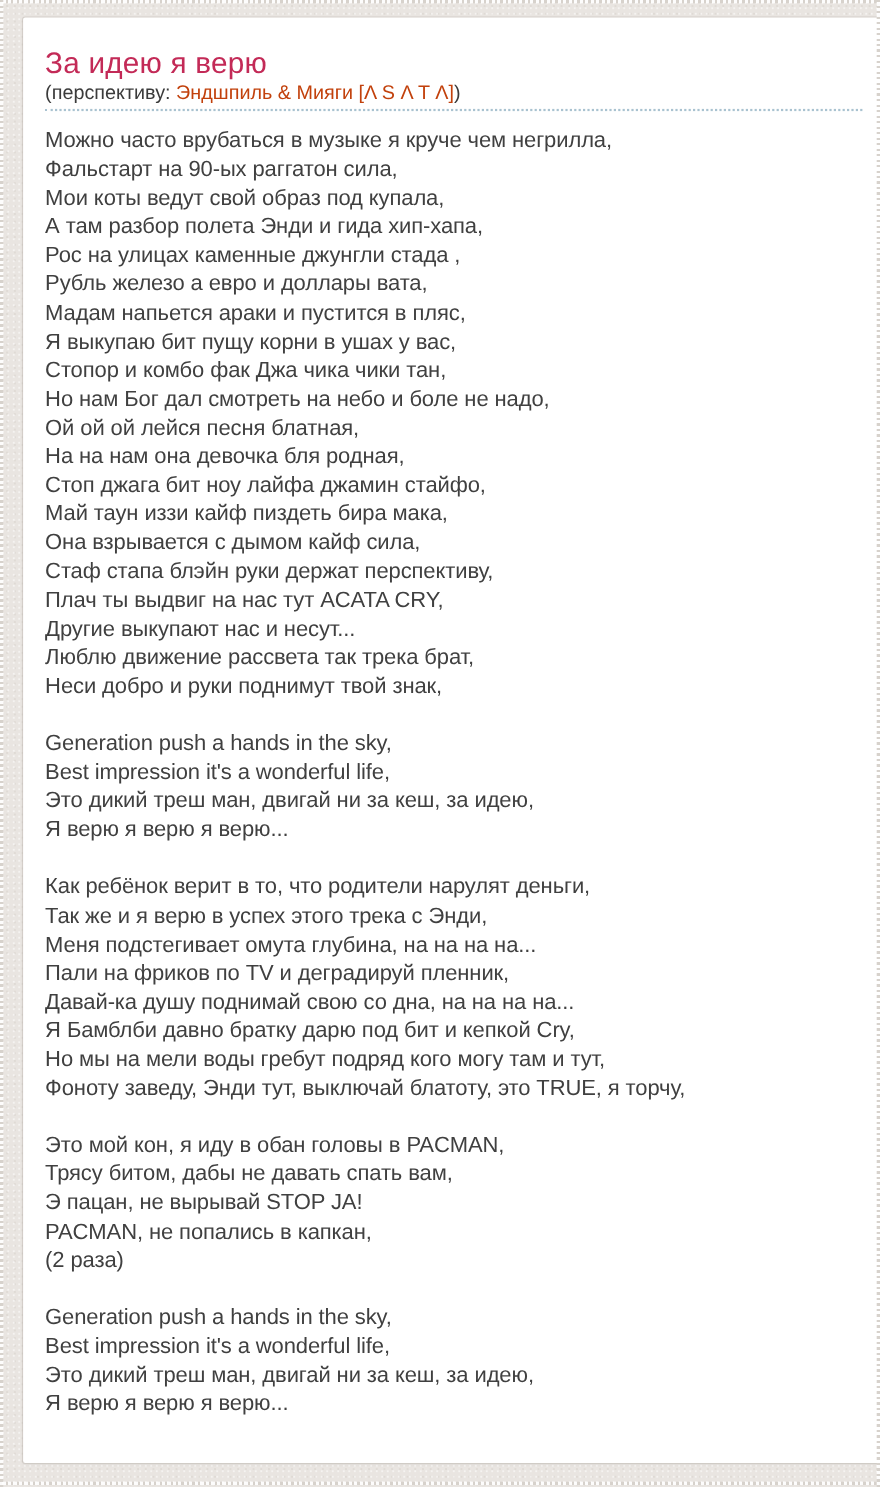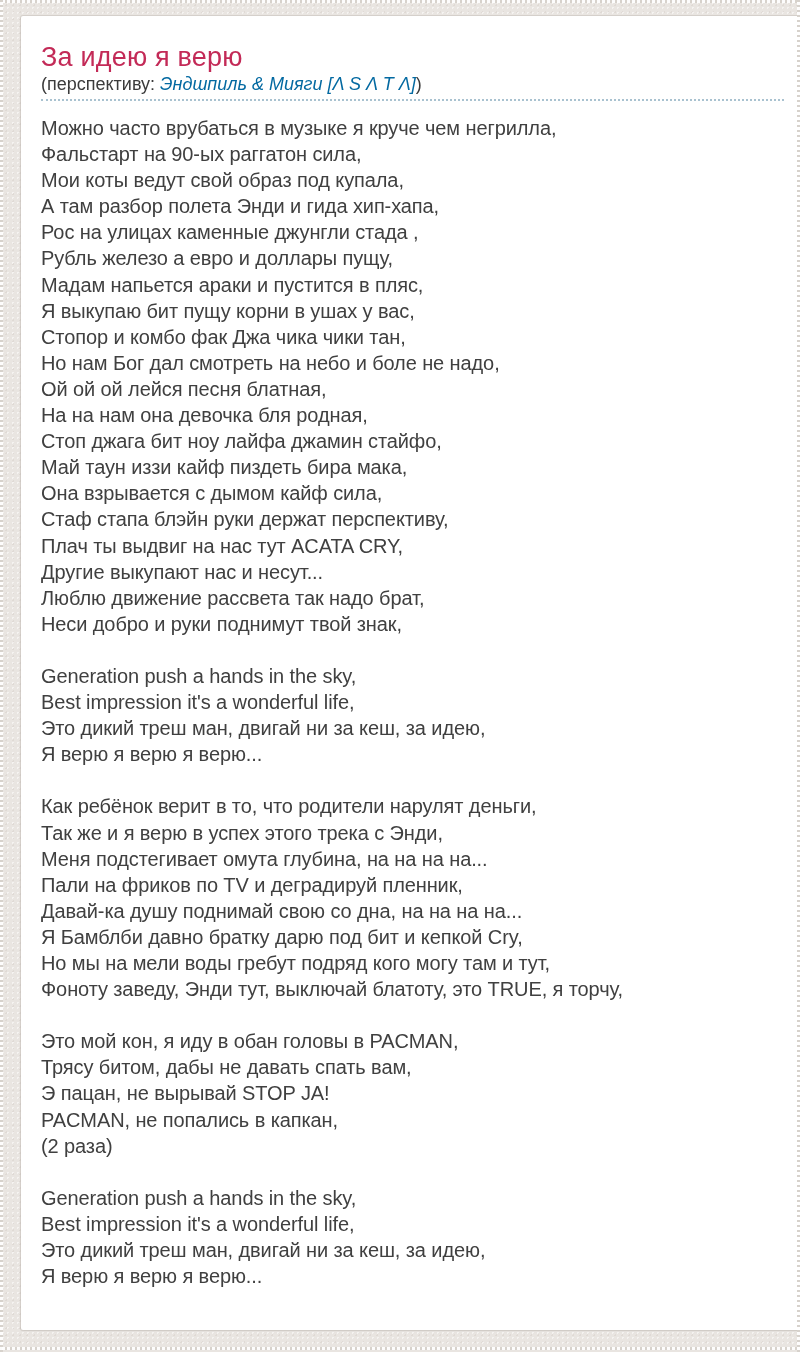--- a/index.html
+++ b/index.html
@@ -68,24 +68,23 @@
     letter-spacing: 0.2px;
   }
 
   .artist-line {
     margin-top: 2px;
     font-size: 18px;
     line-height: 20px;
     color: #3b3b3b;
   }
   .artist-link {
-    color: #0369a1;
+    color: #c2410c;
     text-decoration: none;
     cursor: pointer;
-    font-style: italic;
   }
 
   .lyrics {
     margin: 14px 21px 0 20px;
     font-size: 20px;
     line-height: 26.1px;
     color: #404040;
     letter-spacing: -0.1px;
   }
   .stanza + .stanza {
@@ -109,34 +108,34 @@
     <div class="artist-line"><span>(перспективу: </span><a class="artist-link" href="#">Эндшпиль &amp; Мияги [Λ S Λ T Λ]</a><span>)</span></div>
   </header>
 
   <div class="lyrics">
       <div class="stanza">
         <div class="line">Можно часто врубаться в музыке я круче чем негрилла,</div>
         <div class="line">Фальстарт на 90-ых раггатон сила,</div>
         <div class="line">Мои коты ведут свой образ под купала,</div>
         <div class="line">А там разбор полета Энди и гида хип-хапа,</div>
         <div class="line">Рос на улицах каменные джунгли стада ,</div>
-        <div class="line">Рубль железо а евро и доллары пущу,</div>
+        <div class="line">Рубль железо а евро и доллары вата,</div>
         <div class="line">Мадам напьется араки и пустится в пляс,</div>
         <div class="line">Я выкупаю бит пущу корни в ушах у вас,</div>
         <div class="line">Стопор и комбо фак Джа чика чики тан,</div>
         <div class="line">Но нам Бог дал смотреть на небо и боле не надо,</div>
         <div class="line">Ой ой ой лейся песня блатная,</div>
         <div class="line">На на нам она девочка бля родная,</div>
         <div class="line">Стоп джага бит ноу лайфа джамин стайфо,</div>
         <div class="line">Май таун иззи кайф пиздеть бира мака,</div>
         <div class="line">Она взрывается с дымом кайф сила,</div>
         <div class="line">Стаф стапа блэйн руки держат перспективу,</div>
         <div class="line">Плач ты выдвиг на нас тут ACATA CRY,</div>
         <div class="line">Другие выкупают нас и несут...</div>
-        <div class="line">Люблю движение рассвета так надо брат,</div>
+        <div class="line">Люблю движение рассвета так трека брат,</div>
         <div class="line">Неси добро и руки поднимут твой знак,</div>
       </div>
       <div class="stanza">
         <div class="line">Generation push a hands in the sky,</div>
         <div class="line">Best impression it's a wonderful life,</div>
         <div class="line">Это дикий треш ман, двигай ни за кеш, за идею,</div>
         <div class="line">Я верю я верю я верю...</div>
       </div>
       <div class="stanza">
         <div class="line">Как ребёнок верит в то, что родители нарулят деньги,</div>

